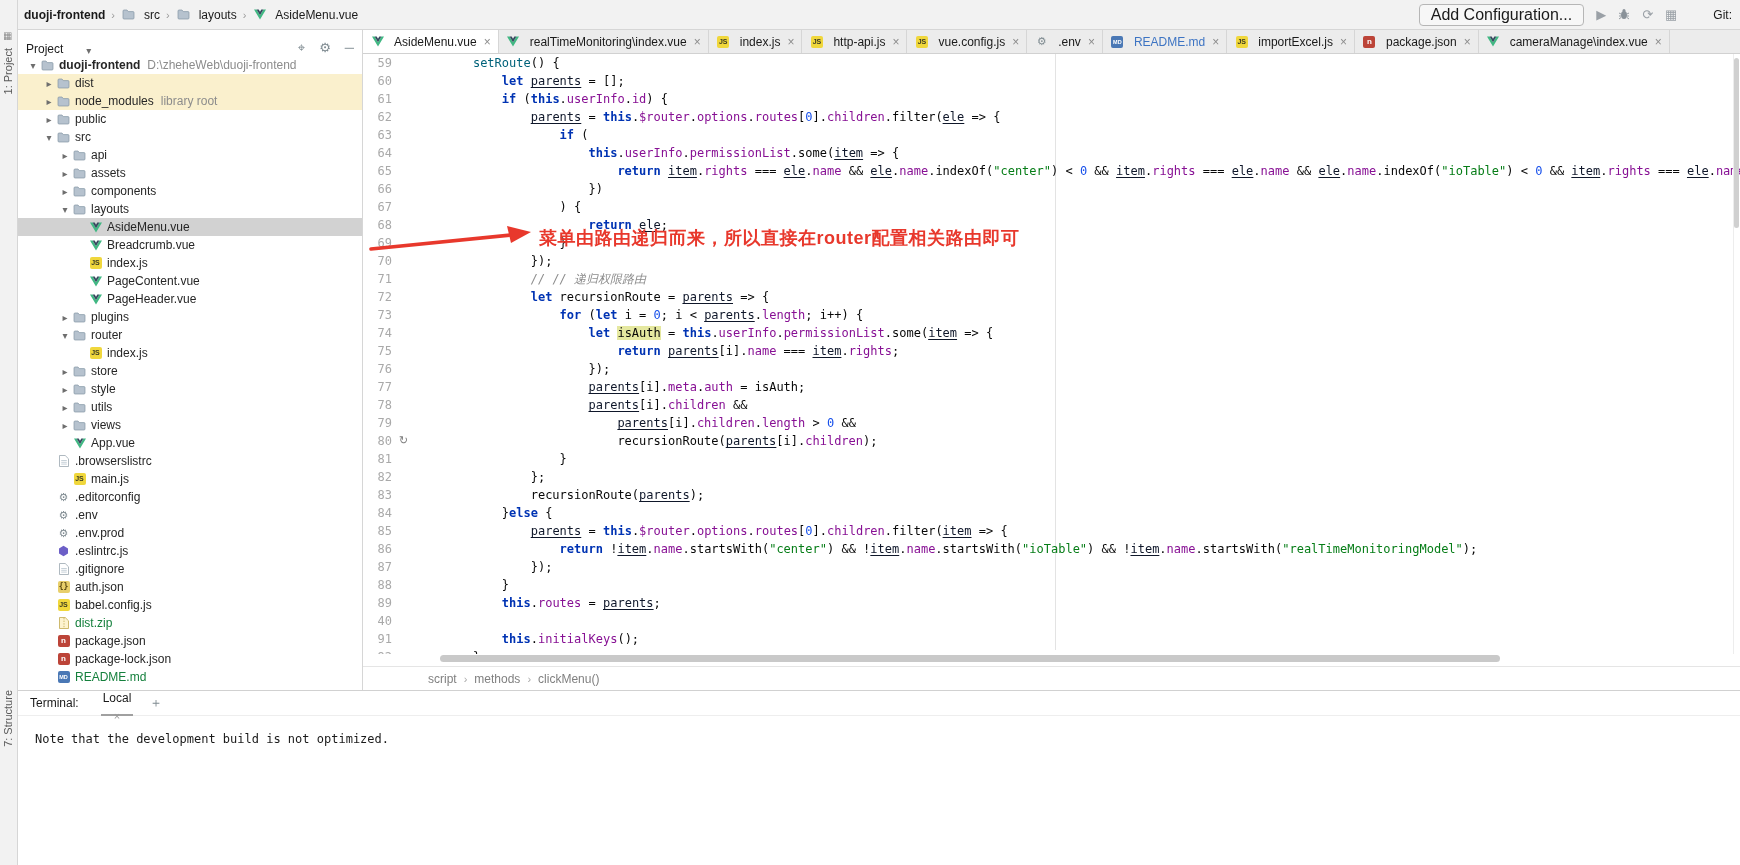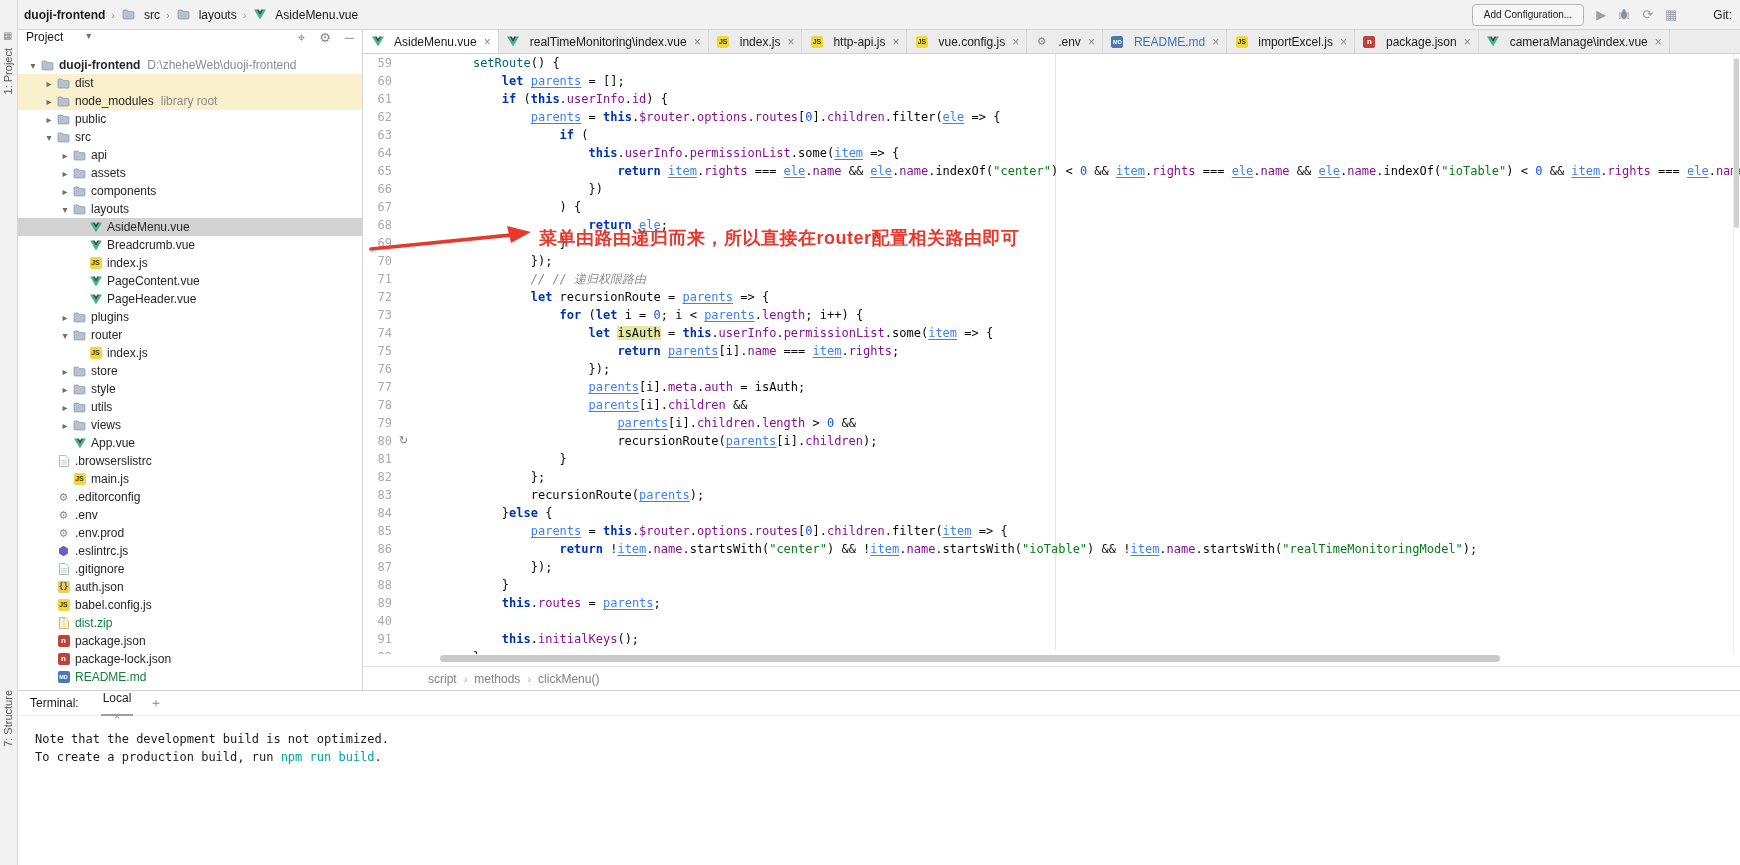--- a/index.html
+++ b/index.html
@@ -14,27 +14,27 @@
   .vtext.top { top:48px; }
   .vtext.bottom { top:690px; }
 
   
   .titlebar { position:absolute; left:18px; top:0; width:1722px; height:30px; background:#f2f2f2; border-bottom:1px solid #d6d6d6; display:flex; align-items:center; padding-left:6px; }
   .tb-crumbs { display:flex; align-items:center; gap:4px; }
   .tb-item { display:flex; align-items:center; gap:4px; color:#1a1a1a; }
   .tb-item.bold { font-weight:bold; }
   .tb-sep { color:#9a9a9a; font-size:11px; margin:0 2px; }
   .tb-right { margin-left:auto; display:flex; align-items:center; gap:12px; padding-right:8px; }
-  .addcfg { border:1px solid #b6b6b6; border-radius:4px; background:#f7f7f7; height:22px; padding:0 11px; font-size:10px; color:#1a1a1a; display:flex; align-items:center; cursor:default; }
+  .addcfg { border:1px solid #b6b6b6; border-radius:4px; background:#f7f7f7; height:22px; padding:0 11px; font-size:16px; color:#1a1a1a; display:flex; align-items:center; cursor:default; }
   .tbicon { color:#9aa0a6; font-size:13px; line-height:1; }
   .gitlabel { color:#1a1a1a;margin-left:24px; }
 
   
   .project { position:absolute; left:18px; top:30px; width:345px; height:660px; background:#fff; border-right:1px solid #d6d6d6; overflow:hidden; }
-  .phead { height:26px; display:flex; align-items:flex-start; padding:0 8px; color:#1a1a1a;gap:19px; }
+  .phead { height:26px; display:flex; align-items:flex-end; padding:0 8px; color:#1a1a1a;gap:19px; }
   .phead .ptitle { font-weight:normal; }
   .phead .pcaret { color:#6e6e6e; margin-left:4px; font-size:10px; }
   .phead .picons { margin-left:auto; display:flex; gap:14px; color:#7f8b91; font-size:13px; }
   .tree { font-size:12px; }
   .tree-row { height:18px; display:flex; align-items:center; white-space:nowrap; cursor:default; }
   .tree-row.ybg { background:#faf0cd; }
   .tree-row.sel { background:#d2d2d2; }
   .chev { width:14px; display:inline-block; color:#6e6e6e; font-size:10px; text-align:center; flex:0 0 14px; }
   .ficon { width:15px; flex:0 0 15px; display:inline-flex; align-items:center; justify-content:center; margin-right:4px; }
   .badge { display:inline-block; width:12px; height:12px; border-radius:2px; font-weight:bold; text-align:center; line-height:12px; }
@@ -63,21 +63,21 @@
   .lnum { display:inline-block; width:77px; padding-right:48px; text-align:right; color:#a9a9a9; vertical-align:top; }
   .gicon { position:absolute; left:36px; top:0; color:#7f7f7f; font-size:11px; font-family:"DejaVu Sans",sans-serif; }
   .ltext { padding-left:4px; color:#000; }
   .tk-pl { color:#080808; }
   .tk-kw { color:#0033b3; font-weight:bold; }
   .tk-str { color:#067d17; }
   .tk-num { color:#1750eb; }
   .tk-com { color:#8c8c8c; font-style:italic; }
   .tk-prop { color:#871094; }
   .tk-fn { color:#00627a; }
-  .tk-u { color:#3b82f6; text-decoration:underline; text-underline-offset:2px; }
+  .tk-u { color:#0f172a; text-decoration:underline; text-underline-offset:2px; }
   .tk-hl { color:#080808; background:#e5e8a0; }
 
   .anno-arrow { position:absolute; left:0; top:168px; pointer-events:none; }
   .anno-text { position:absolute; left:176px; top:172px; color:#e8382c; font-size:18px; font-weight:bold;
     font-family:"Liberation Sans","DejaVu Sans",sans-serif; letter-spacing:0.5px; white-space:nowrap; }
 
   .hscroll { position:absolute; left:0; top:624px; width:100%; height:10px; }
   .hthumb { position:absolute; left:77px; top:1px; width:1060px; height:7px; background:#c9c9c9; border-radius:4px; }
   .vscroll { position:absolute; right:0; top:24px; width:7px; height:600px; border-left:1px solid #ededed; }
   .vthumb { position:absolute; right:1px; top:4px; width:5px; height:170px; background:#d0d0d0; border-radius:3px; }
@@ -621,16 +621,16 @@
 
   <div class="terminal">
     <div class="thead">
       <span class="tlabel-term">Terminal:</span>
       <span class="ttab">
         <span>Local</span>
         <span class="tclose">×</span>
       </span>
       <span class="tplus">＋</span>
     </div>
-    <div class="tbody"><div><span class="tk-t">Note that the development build is not optimized.</span></div><div><span class="tk-t">To create a production build, run </span><span class="tk-cmd">npm run build</span><span class="tk-t">.</span></div></div>
+    <div class="tbody"><div><span class="tk-t">Note that the development build is not optimized.</span></div></div>
   </div>
 
 </div>
 
 </body></html>

